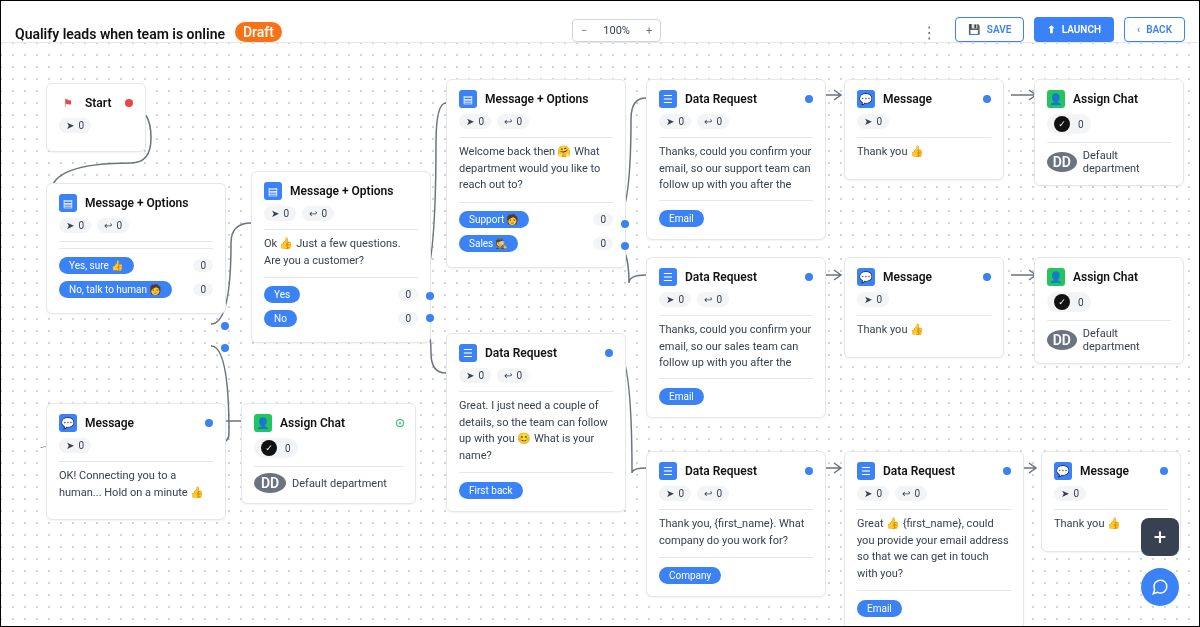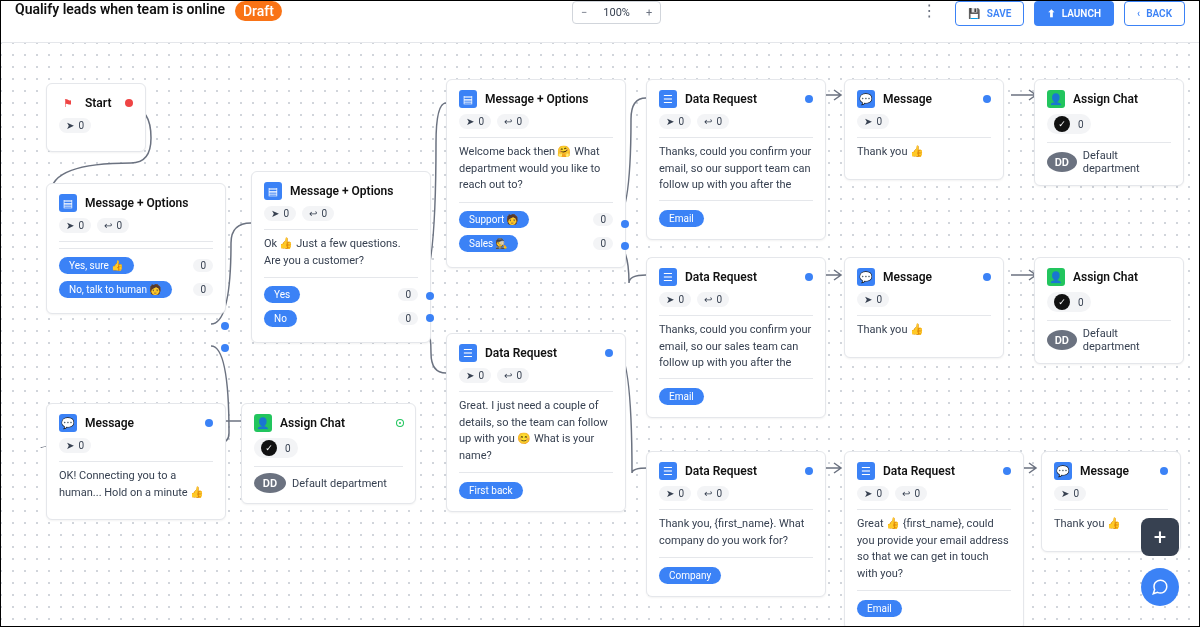--- a/index.html
+++ b/index.html
@@ -1,17 +1,17 @@
 <!DOCTYPE html>
 <html><head>
 <meta charset="utf-8">
 <style>
 *{margin:0;padding:0;box-sizing:border-box;font-family:-apple-system,BlinkMacSystemFont,"Segoe UI",Roboto,sans-serif}
 body{background:#fff;width:1200px;height:627px;border:1px solid #000;position:relative;overflow:hidden}
-.header{height:42px;border-bottom:1px solid #e5e7eb;display:flex;align-items:flex-start;padding:0 14px;gap:10px}
+.header{height:42px;border-bottom:1px solid #e5e7eb;display:flex;align-items:flex-end;padding:0 14px;gap:10px}
 .title{font-size:14px;font-weight:600;color:#111}
 .badge{background:#f97316;color:#fff;font-size:14px;padding:2px 8px;border-radius:10px;font-weight:500}
 .zoom{margin-left:auto;display:flex;align-items:center;border:1px solid #d1d5db;border-radius:4px;font-size:11px;color:#374151}
 .zoom span{padding:4px 8px}
 .zoom .btn{padding:4px 8px;cursor:pointer;color:#6b7280}
 .spacer{flex:1}
 .more{color:#6b7280;font-size:16px;padding:0 8px;cursor:pointer}
 .hbtn{display:flex;align-items:center;gap:6px;font-size:10px;font-weight:600;padding:6px 12px;border-radius:4px;cursor:pointer;border:1px solid transparent}
 .save{color:#3b82f6;border-color:#3b82f6;background:#fff}
 .launch{color:#fff;background:#3b82f6}
@@ -29,21 +29,21 @@
 .ntitle{font-size:12px;font-weight:600;color:#111}
 .stats{display:flex;gap:6px;margin-bottom:8px}
 .stat{background:#f3f4f6;border-radius:10px;padding:2px 7px;display:flex;align-items:center;gap:4px;font-size:10px;color:#374151}
 .body{font-size:11px;color:#374151;line-height:1.5;margin-bottom:8px}
 .chip{display:inline-block;background:#3b82f6;color:#fff;font-size:10px;padding:3px 10px;border-radius:10px;margin:2px 0}
 .chiprow{display:flex;align-items:center;justify-content:space-between;margin:3px 0}
 .count{background:#f3f4f6;border-radius:10px;padding:1px 7px;font-size:10px;color:#374151}
 .dot{position:absolute;width:8px;height:8px;border-radius:50%;background:#3b82f6}
 .dot.red{background:#ef4444}
 .dot.green{background:#22c55e;border:2px solid #fff;box-shadow:0 0 0 1px #22c55e;width:6px;height:6px}
-.dd{width:32px;height:20px;border-radius:50%;background:#6b7280;color:#fff;font-size:11px;display:inline-flex;align-items:center;justify-content:center;margin-right:6px;font-weight:600}
+.dd{width:32px;height:20px;border-radius:50%;background:#6b7280;color:#fff;font-size:14px;display:inline-flex;align-items:center;justify-content:center;margin-right:6px;font-weight:600}
 .check{width:16px;height:16px;border-radius:50%;background:#111;color:#fff;font-size:9px;display:inline-flex;align-items:center;justify-content:center;margin-right:4px}
 svg.conn{position:absolute;pointer-events:none;overflow:visible}
 .conn path{stroke:#6b7280;stroke-width:1.5;fill:none}
 .conn .arrow{stroke:#6b7280;stroke-width:1.5;fill:none}
 .fab{position:absolute;width:38px;height:38px;border-radius:8px;display:flex;align-items:center;justify-content:center;cursor:pointer}
 .fab.plus{background:#374151;color:#fff;font-size:22px;bottom:70px;right:20px}
 .fab.chat{background:#3b82f6;color:#fff;bottom:20px;right:20px;border-radius:50%}
 .divider{border-top:1px solid #e5e7eb;margin:6px 0}
 </style>
 </head>

